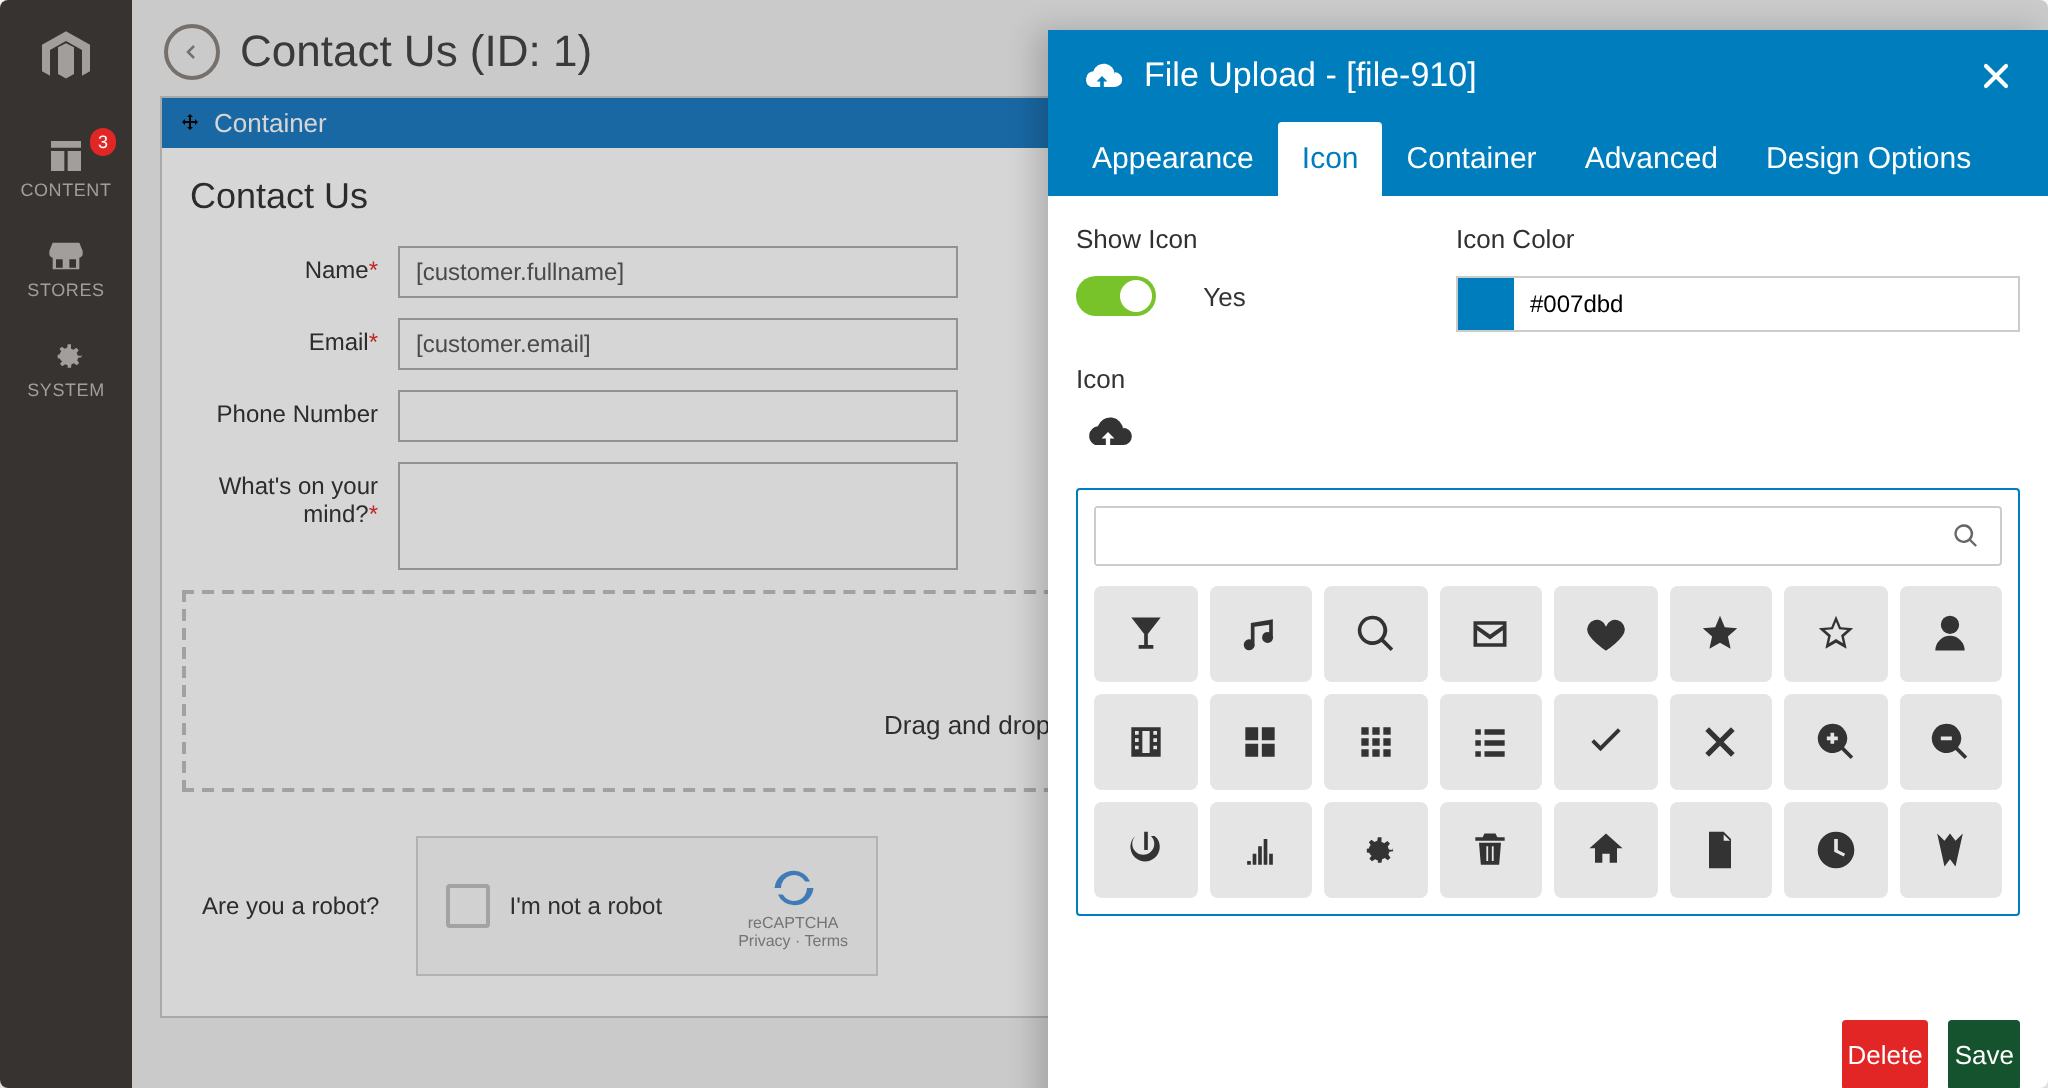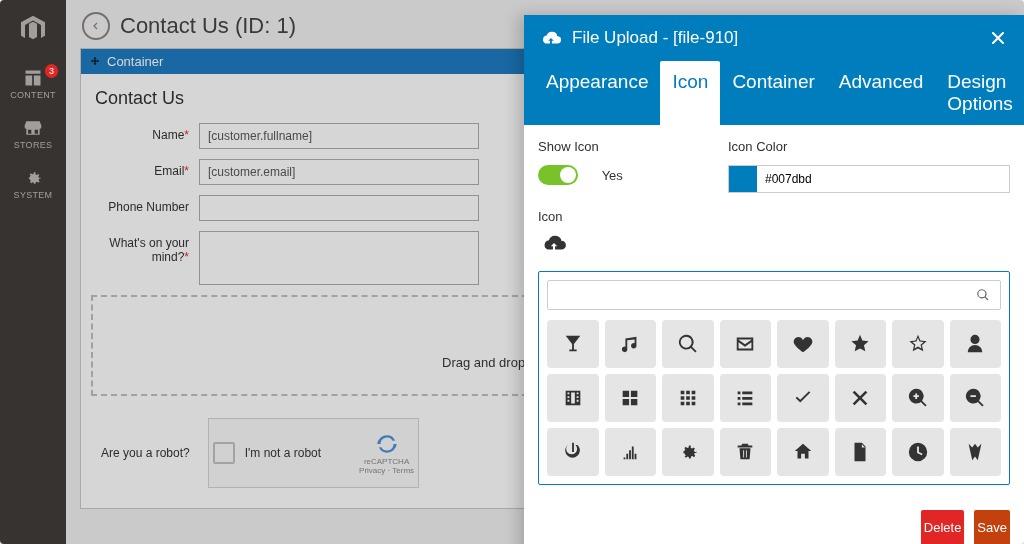--- a/index.html
+++ b/index.html
@@ -24,32 +24,32 @@
   .form-title { font-size:18px; color:#303030; padding:4px 0 14px 4px; }
   .row { display:flex; align-items:flex-start; margin-bottom:10px; }
   .row .lab { width:108px; text-align:right; padding-right:10px; font-size:12px; color:#303030; padding-top:5px; }
   .row .lab .req { color:#e02b27; }
   .row input, .row textarea { flex:1; max-width:280px; background:#fff; border:1px solid #adadad; font-size:12px; padding:5px 8px; color:#555; }
   .row textarea { height:54px; resize:none; }
   .dropzone { margin:8px 0 12px 0; border:2px dashed #bfbfbf; padding:24px 10px; text-align:center; color:#333; font-size:13px; }
   .dropzone svg{ width:28px;height:24px; fill:#555; display:block; margin:0 auto 10px;}
   .captcha { display:flex; align-items:center; gap:18px; margin:10px 0 0 0; padding:10px; }
   .captcha .lab { font-size:12px; color:#303030; }
-  .captcha .box { background:#f9f9f9; border:1px solid #d3d3d3; padding:12px 4px; display:flex; align-items:center; gap:10px; font-size:12px; color:#333; }
+  .captcha .box { background:#f9f9f9; border:1px solid #d3d3d3; padding:12px 14px; display:flex; align-items:center; gap:10px; font-size:12px; color:#333; }
   .captcha .box .chk{ width:22px;height:22px; border:2px solid #c1c1c1; border-radius:2px;}
   .captcha .brand{ margin-left:28px; text-align:center; font-size:8px; color:#888;}
   .captcha .brand svg{width:26px;height:26px; display:block; margin:0 auto;}
   
   .scrim { position:absolute; left:66px; top:0; right:0; bottom:0; background:rgba(30,30,30,.18); }
   
   .panel { position:absolute; top:15px; right:0; width:500px; height:100%; background:#fff; display:flex; flex-direction:column; box-shadow:-6px 0 14px rgba(0,0,0,.18); }
   .panel .hdr { background:#007dbd; color:#fff; padding:12px 16px; display:flex; align-items:center; justify-content:space-between; font-size:17px; }
   .panel .hdr .ttl{display:flex;align-items:center;gap:10px;}
   .panel .hdr svg{fill:#fff;}
-  .tabs { background:#007dbd; display:flex; gap:0; padding:0 10px; font-size:19px; }
+  .tabs { background:#007dbd; display:flex; gap:0; padding:0 10px; font-size:15px; }
   .tabs .tab { color:#fff; padding:10px 12px; cursor:pointer; border-radius:2px 2px 0 0; }
   .tabs .tab.active { background:#fff; color:#007dbd; }
   .panel .body { flex:1; overflow:hidden; padding:14px 14px 0; font-size:13px; color:#333; }
   .optrow { display:flex; gap:40px; }
   .optrow .col { flex:1; }
   .optrow .title { font-size:13px; margin-bottom:11px; color:#303030; }
   .toggle { width:40px; height:20px; background:#79c32a; border-radius:20px; position:relative; display:inline-block; vertical-align:middle; }
   .toggle::after{content:"";position:absolute;right:2px;top:2px;width:16px;height:16px;background:#fff;border-radius:50%;}
   .yesno{ display:inline-block; margin-left:20px; font-size:13px; vertical-align:middle;}
   .colorfield{ display:flex; align-items:center; border:1px solid #ccc; }
@@ -61,21 +61,21 @@
   .picker .search{ display:flex; border:1px solid #ccc; border-radius:2px; margin-bottom:10px; }
   .picker .search input{ flex:1; border:none; padding:7px 8px; font-size:12px; outline:none;}
   .picker .search .mag{ width:34px; display:flex;align-items:center;justify-content:center;}
   .picker .search .mag svg{width:14px;height:14px;fill:#666;}
   .grid { display:grid; grid-template-columns: repeat(8, 1fr); gap:6px; }
   .grid .cell { background:#e5e5e5; border-radius:4px; height:48px; display:flex; align-items:center; justify-content:center; cursor:pointer;}
   .grid .cell svg{ width:22px;height:22px; fill:#333;}
   .footer{ padding:14px; display:flex; justify-content:flex-end; gap:10px; }
   .btn{ padding:10px 3px; border:none; border-radius:2px; font-size:13px; cursor:pointer; color:#fff;}
   .btn.del{ background:#e22626;}
-  .btn.save{ background:#c2410c;}
+  .btn.save{ background:#14532d;}
 </style>
 </head>
 <body>
 
 <svg width="0" height="0" style="position:absolute">
  <defs>
   <g id="i-cloud-up">
         <path d="M19 11a6 6 0 00-11.7-1.6A4.5 4.5 0 006 18h13a4 4 0 000-8zm-7 1l3 3h-2v3h-2v-3H9l3-3z"></path>
       </g>
   <g id="i-x">

